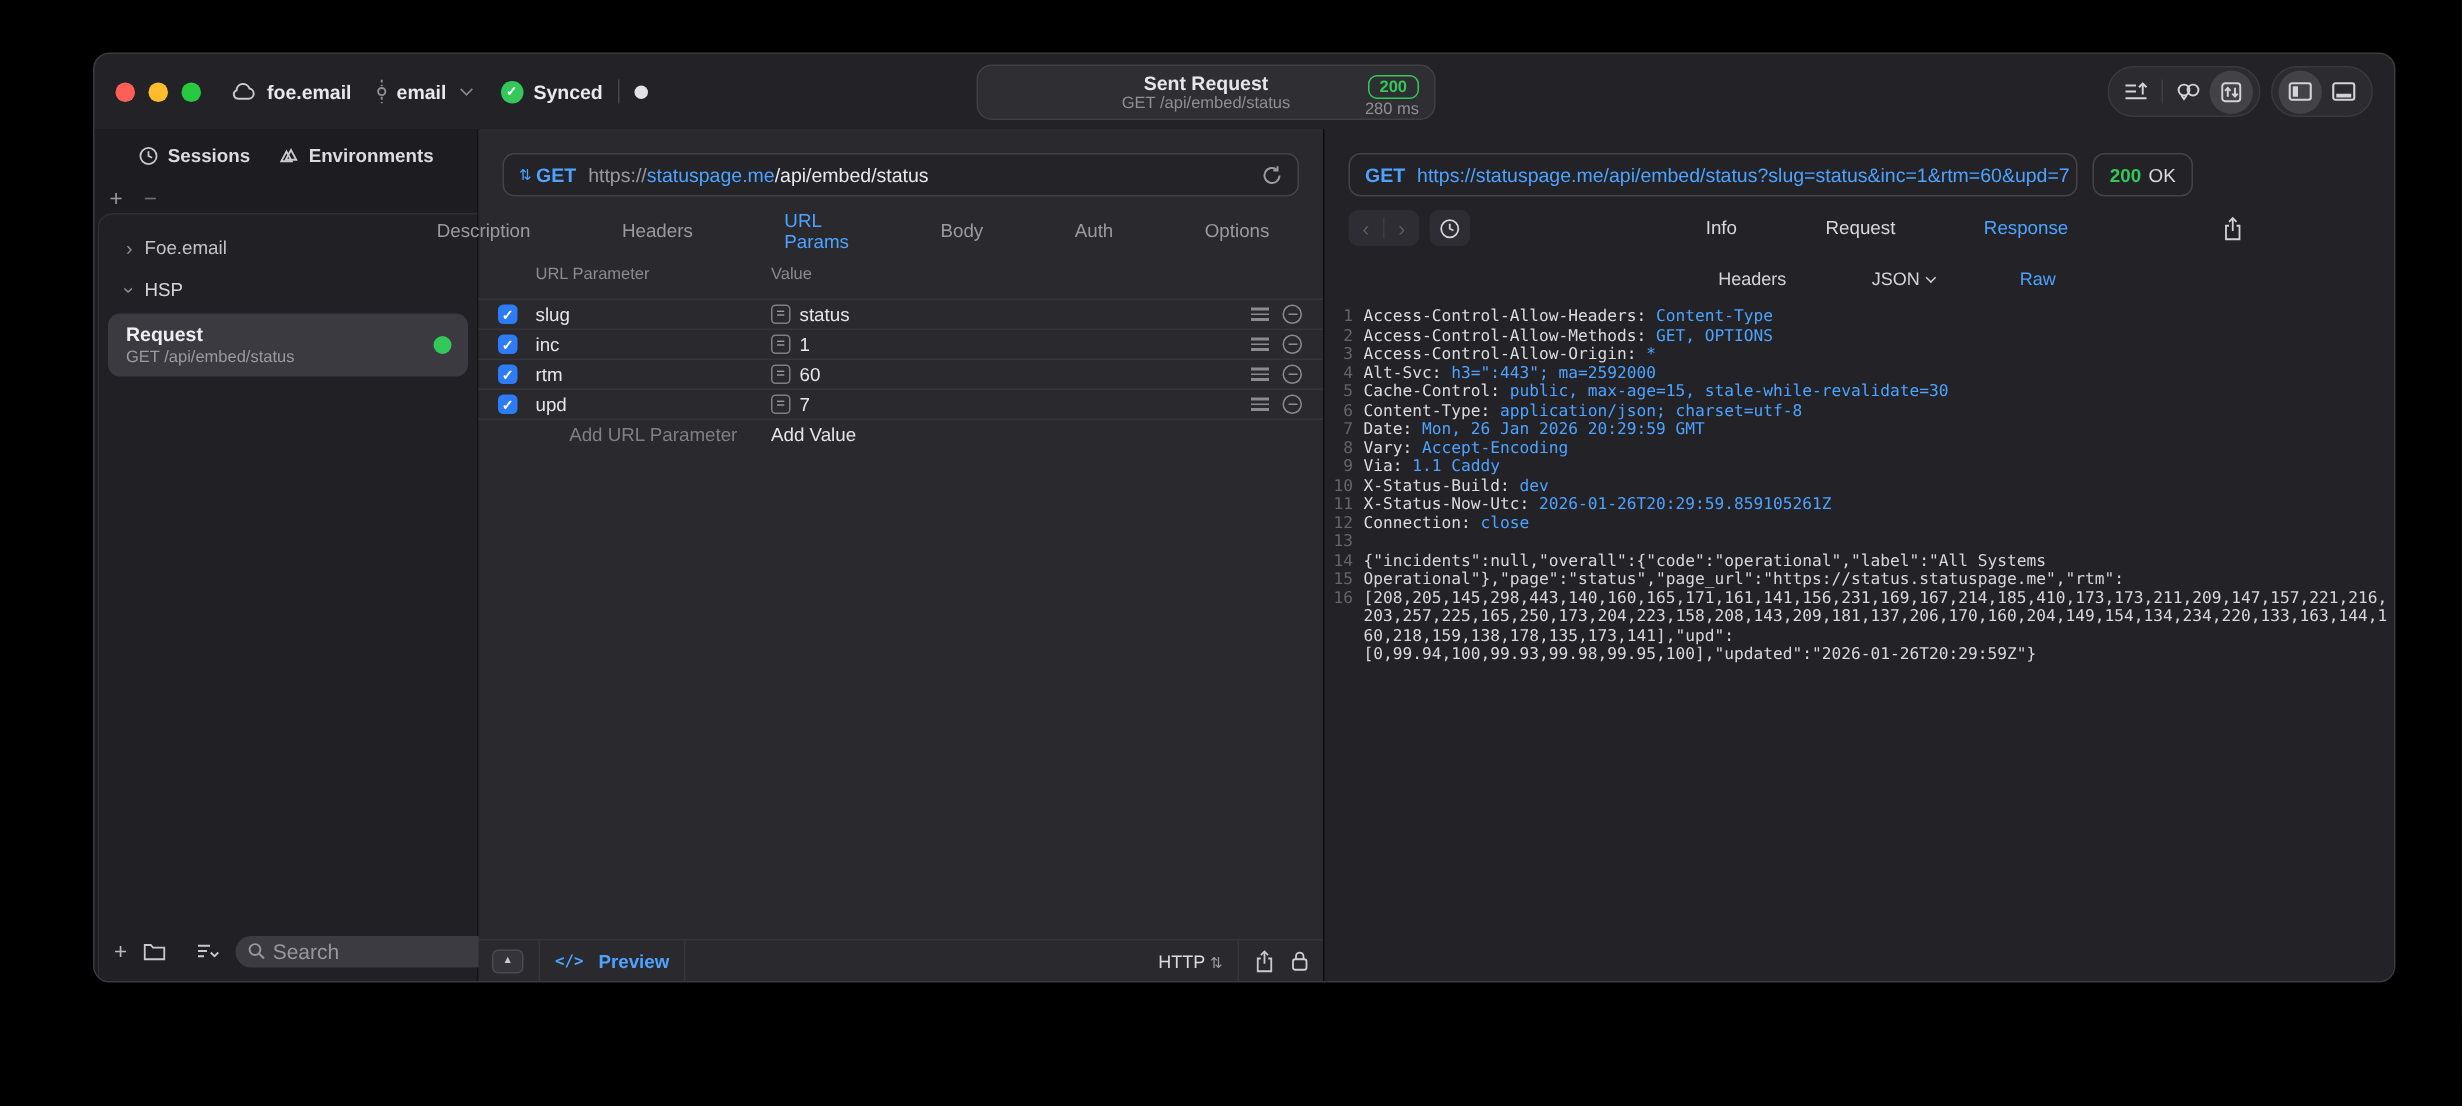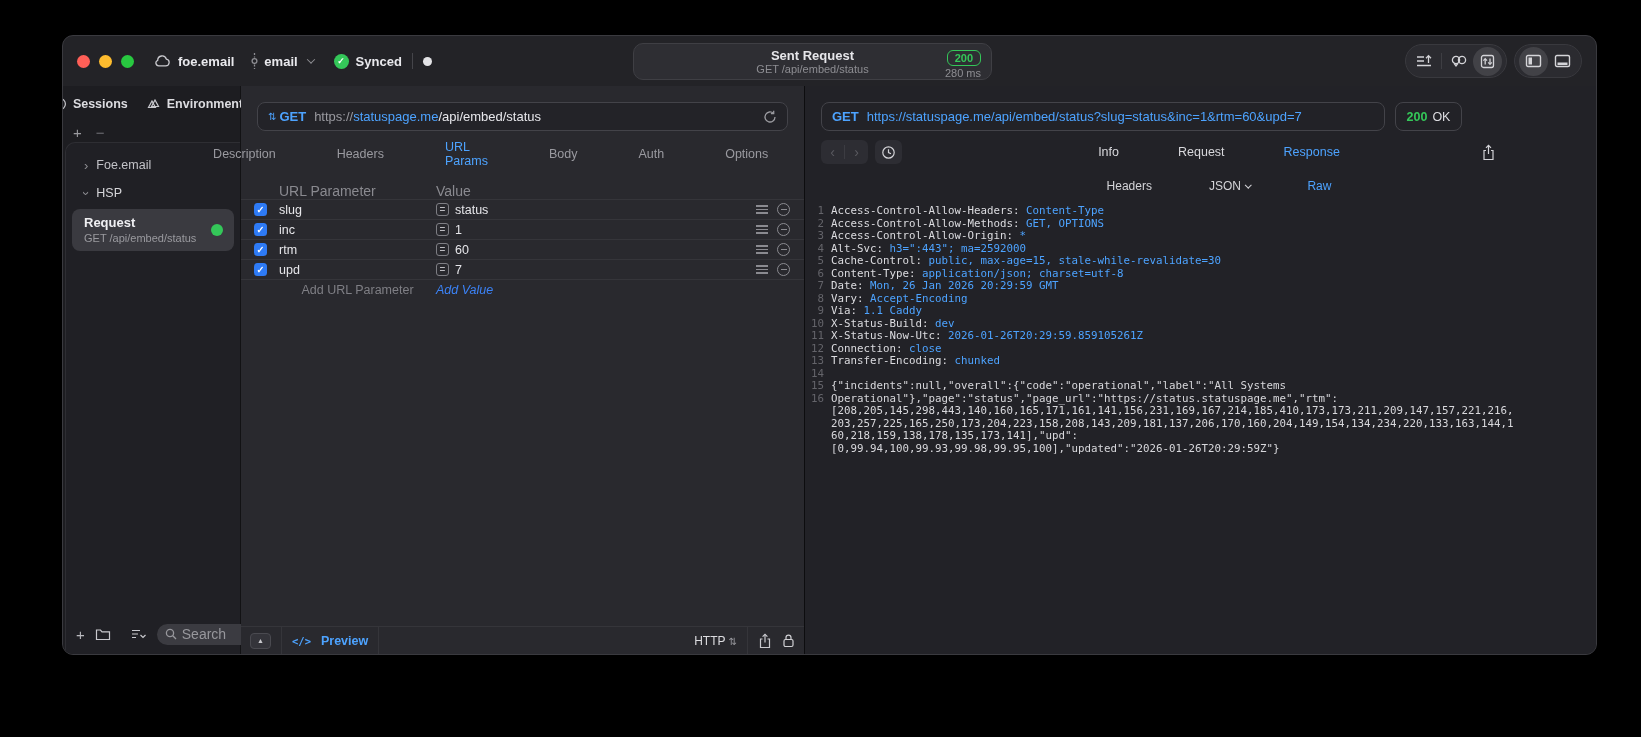--- a/index.html
+++ b/index.html
@@ -15,40 +15,40 @@
   .tl { width:13px; height:13px; border-radius:50%; }
   .tl.r { background:#ff5f57; } .tl.y { background:#febc2e; } .tl.g { background:#28c840; }
   .proj { display:flex; align-items:center; gap:7px; margin-left:20px; color:#e9e9ed; font-size:13px; font-weight:700; }
   .icn { color:#c9c9ce; display:inline-flex; align-items:center; }
   .chev { width:6px; height:6px; border-right:1.4px solid currentColor; border-bottom:1.4px solid currentColor; display:inline-block; }
   .chev.down { transform:rotate(45deg) translate(-1px,-1px); }
   .chk-circle { width:15px; height:15px; border-radius:50%; background:#34c759; color:#fff; font-size:9px; display:inline-flex; align-items:center; justify-content:center; font-weight:700; }
   .tb-div { width:1px; height:16px; background:#45454a; margin:0 10px; }
   .tb-dot { width:9px; height:9px; border-radius:50%; background:#e3e3e6; }
 
-  .center-pill { position:absolute; left:570px; top:7px; width:359px; height:37px;
+  .center-pill { position:absolute; left:588px; top:7px; width:306px; height:37px;
     background:#2e2e33; border:1px solid #3f3f44; border-radius:10px; display:flex; align-items:center; }
   .cp-text { position:absolute; left:0; right:0; text-align:center; }
   .cp-title { font-size:13px; font-weight:700; color:#e6e6ea; line-height:15px; }
   .cp-sub { font-size:11px; color:#8e8e93; line-height:13px; }
   .cp-right { position:absolute; right:10px; top:4px; text-align:right; }
   .badge-200 { display:inline-block; border:1.3px solid #34c759; color:#34c759; font-size:11px; font-weight:700; border-radius:6px; padding:0 7px; line-height:14px; }
   .cp-ms { font-size:11px; color:#8e8e93; margin-top:1px; }
 
   .tb-right { position:absolute; right:14px; top:8px; display:flex; gap:7px; }
   .btn-group { background:#2b2b30; border:1px solid #39393e; border-radius:17px; height:34px; display:flex; align-items:center; padding:0 4px; }
   .ibtn { width:29px; height:29px; border-radius:50%; display:flex; align-items:center; justify-content:center; color:#d4d4d8; }
   .ibtn.active { background:#424247; }
   .grp-div { width:1px; height:16px; background:#3e3e43; margin:0 2px; }
 
   
   .content { flex:1; display:flex; min-height:0; }
 
   
-  .sidebar { width:178px; flex:none; background:#1d1d21; border-right:1px solid #121214; display:flex; flex-direction:column; }
+  .sidebar { width:256px; flex:none; background:#1d1d21; border-right:1px solid #121214; display:flex; flex-direction:column; }
   .side-tabs { height:36px; display:flex; align-items:center; justify-content:center; gap:18px; font-size:12.5px; font-weight:700; color:#dcdce0; flex:none; }
   .side-tab { display:flex; align-items:center; gap:6px; }
   .pm-row { height:20px; display:flex; align-items:center; gap:14px; padding-left:10px; color:#9a9a9f; font-size:15px; flex:none; }
   .side-panel { flex:1; margin-left:2px; background:#202025; border-top-left-radius:10px; border-top:1px solid #2e2e33; border-left:1px solid #2e2e33; padding-top:8px; display:flex; flex-direction:column; min-height:0; }
   .tree-row { height:28px; display:flex; align-items:center; gap:8px; padding-left:18px; font-size:12.5px; color:#c3c3c8; }
   .tree-row .tchev { color:#8e8e93; font-size:13px; display:inline-block; }
   .req-card { margin:2px 6px 0; background:#3a3a40; border-radius:8px; padding:6px 12px 7px; position:relative; }
   .req-title { font-size:13px; font-weight:700; color:#efeff2; }
   .req-sub { font-size:11px; color:#9a9a9f; margin-top:2px; }
   .req-dot { position:absolute; right:11px; top:50%; margin-top:-6px; width:12px; height:12px; border-radius:50%; background:#34c759; }
@@ -65,21 +65,21 @@
   .updn { color:#4da3ff; font-size:10px; margin-right:3px; }
   .method { color:#4da3ff; font-weight:700; margin-right:8px; }
   .u-scheme { color:#9a9aa0; } .u-host { color:#4da3ff; } .u-path { color:#e8e8ec; }
   .reload { margin-left:auto; color:#9a9a9f; }
 
   .mid-tabs { height:46px; flex:none; display:flex; align-items:center; justify-content:center; gap:24px; font-size:12.5px; color:#9a9aa0; }
   .mid-tabs .tab.active, .resp-tabs .tab.active, .resp-subtabs .tab.active { color:#4da3ff; }
   .tab { cursor:default;margin-left:37px; }
 
   .ptable { flex:1; display:flex; flex-direction:column; font-size:12.5px; min-height:0; }
-  .thead { height:22px; display:flex; align-items:flex-end; color:#8a8a90; font-size:14px; flex:none; }
+  .thead { height:22px; display:flex; align-items:flex-start; color:#8a8a90; font-size:11px; flex:none; }
   .prow { height:20px; display:flex; align-items:center; border-top:1px solid #35353a; flex:none; }
   .c1 { width:38px; flex:none; padding-left:13px; display:flex; align-items:center; }
   .c2 { width:157px; flex:none; color:#e6e6ea; }
   .c3 { flex:1; display:flex; align-items:center; gap:6px; color:#e6e6ea; min-width:0; }
   .c4 { width:64px; flex:none; display:flex; align-items:center; justify-content:flex-end; gap:9px; padding-right:14px; color:#8a8a90; }
   .cbx { width:13px; height:13px; border-radius:3.5px; background:#2e7bf6; color:#fff; font-size:9.5px; font-weight:700; display:flex; align-items:center; justify-content:center; }
   .eqbox { width:13px; height:13px; border:1px solid #7e7e84; border-radius:3px; color:#bcbcc1; font-size:10px; line-height:11px; text-align:center; flex:none; }
   .lnicon { display:inline-flex; flex-direction:column; gap:2px; }
   .lnicon i { display:block; width:12px; height:1.5px; background:#8a8a90; }
   .rmicon { width:13px; height:13px; border:1.2px solid #8a8a90; border-radius:50%; position:relative; }
@@ -396,21 +396,21 @@
                   <i></i>
                   <i></i>
                 </span>
                 <span class="rmicon"></span>
               </span>
             </div>
           </div>
         <div class="prow addrow">
           <span class="c1"></span>
           <span class="c2" style="color:#7f7f85;">Add URL Parameter</span>
-          <span class="c3" style="color:#3b82f6;font-style:italic;">Add Value</span>
+          <span class="c3" style="color:#e5e5e5;">Add Value</span>
           <span class="c4"></span>
         </div>
       </div>
 
       <div class="mid-footer">
         <span class="upbtn">▲</span>
         <span class="f-div"></span>
         <span class="code-tag">&lt;/&gt;</span>
         <span class="preview-lbl">Preview</span>
         <span class="f-div"></span>
@@ -515,21 +515,20 @@
             <div class="cl"><span class="hn">Access-Control-Allow-Origin: </span><span class="hv">*</span></div>
             <div class="cl"><span class="hn">Alt-Svc: </span><span class="hv">h3=":443"; ma=2592000</span></div>
             <div class="cl"><span class="hn">Cache-Control: </span><span class="hv">public, max-age=15, stale-while-revalidate=30</span></div>
             <div class="cl"><span class="hn">Content-Type: </span><span class="hv">application/json; charset=utf-8</span></div>
             <div class="cl"><span class="hn">Date: </span><span class="hv">Mon, 26 Jan 2026 20:29:59 GMT</span></div>
             <div class="cl"><span class="hn">Vary: </span><span class="hv">Accept-Encoding</span></div>
             <div class="cl"><span class="hn">Via: </span><span class="hv">1.1 Caddy</span></div>
             <div class="cl"><span class="hn">X-Status-Build: </span><span class="hv">dev</span></div>
             <div class="cl"><span class="hn">X-Status-Now-Utc: </span><span class="hv">2026-01-26T20:29:59.859105261Z</span></div>
             <div class="cl"><span class="hn">Connection: </span><span class="hv">close</span></div>
-            <div class="cl"><span class="hn">Transfer-Encoding: </span><span class="hv">chunked</span></div>
             <div class="cl"></div>
             <div class="cl">{"incidents":null,"overall":{"code":"operational","label":"All Systems</div>
             <div class="cl">Operational"},"page":"status","page_url":"https://status.statuspage.me","rtm":</div>
             <div class="cl">[208,205,145,298,443,140,160,165,171,161,141,156,231,169,167,214,185,410,173,173,211,209,147,157,221,216,</div>
             <div class="cl">203,257,225,165,250,173,204,223,158,208,143,209,181,137,206,170,160,204,149,154,134,234,220,133,163,144,1</div>
             <div class="cl">60,218,159,138,178,135,173,141],"upd":</div>
             <div class="cl">[0,99.94,100,99.93,99.98,99.95,100],"updated":"2026-01-26T20:29:59Z"}</div>
           </div>
       </div>
     </div>

